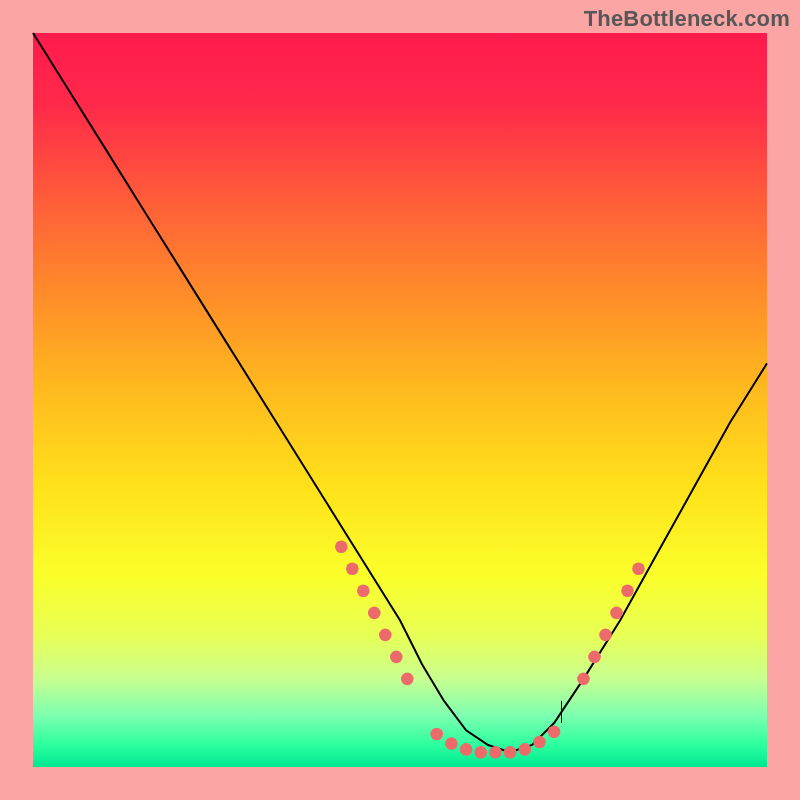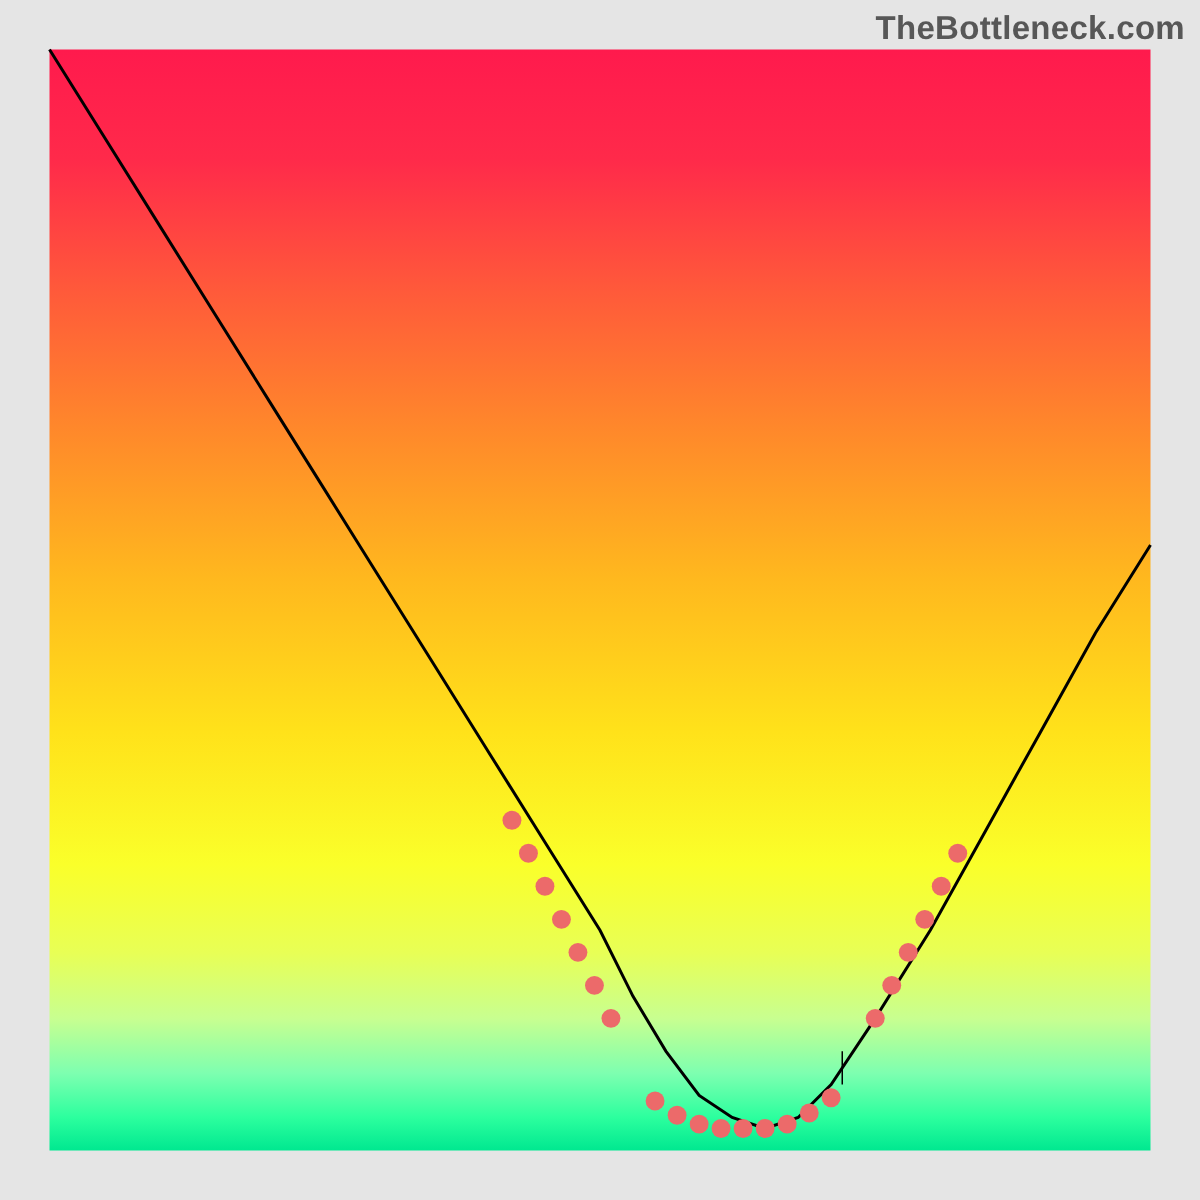--- a/index.html
+++ b/index.html
@@ -1,21 +1,21 @@
 <!DOCTYPE html>
 <html><head>
 <meta charset="utf-8">
 <style>
   * { margin: 0; padding: 0; box-sizing: border-box; }
   html, body { width: 800px; height: 800px; overflow: hidden; background: #000; }
   .stage {
     position: relative;
     width: 800px;
     height: 800px;
-    background: #e5e5e5;
+    background: #fca5a5;
   }
   .plot-area {
     position: absolute;
     left: 33px;
     top: 33px;
     width: 734px;
     height: 734px;
     background: linear-gradient(to bottom,
       #ff1a4d 0%,
       #ff2a4a 10%,

